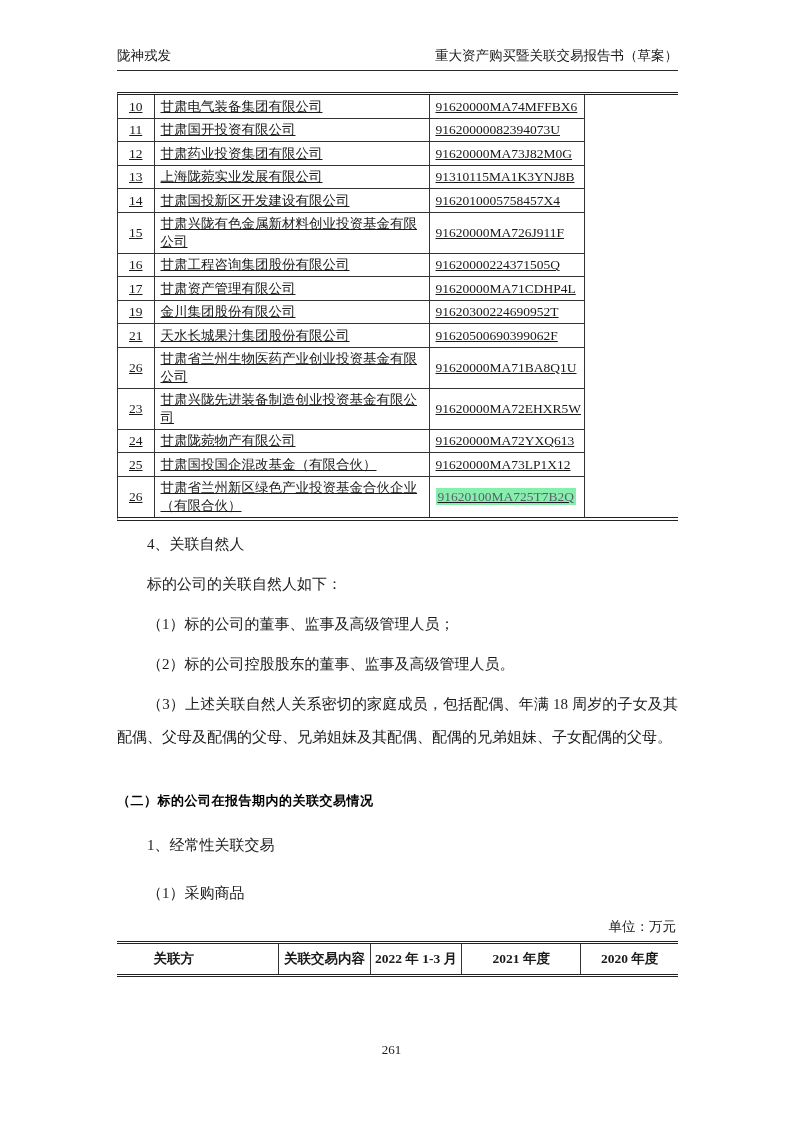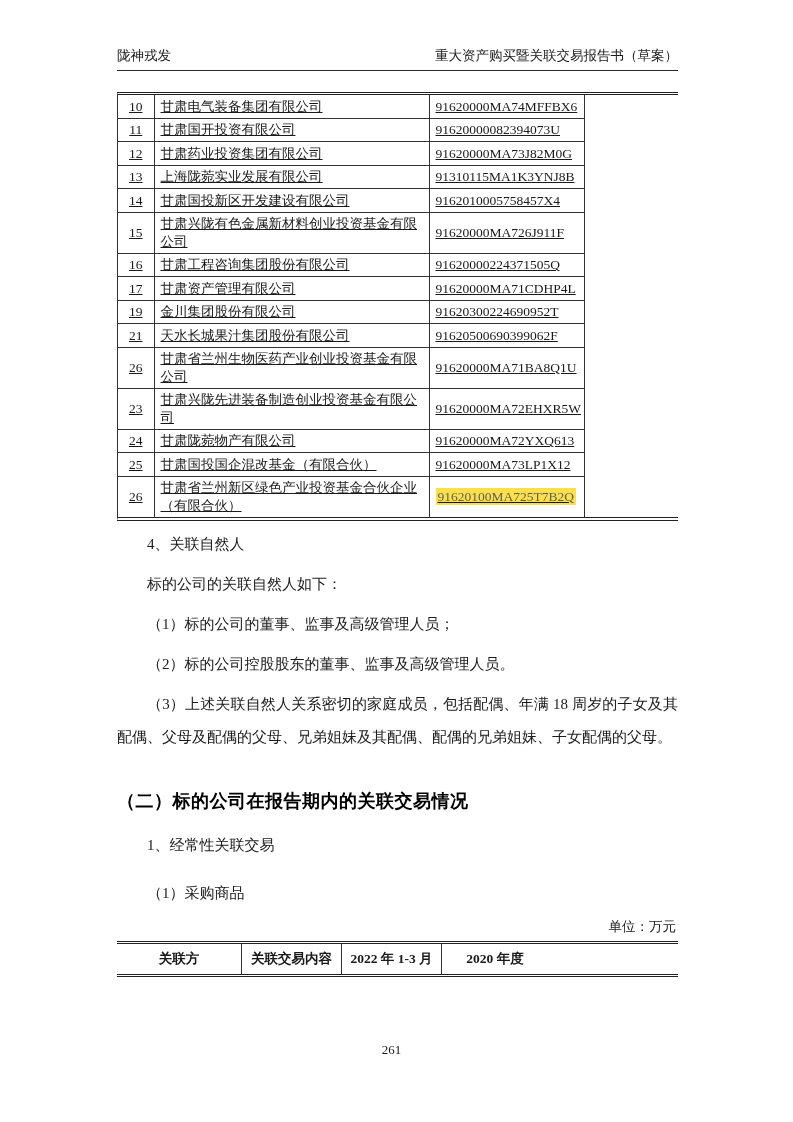--- a/index.html
+++ b/index.html
@@ -36,34 +36,34 @@
     border-right: 1px solid #333;
     border-bottom: 1px solid #333;
     font-size: 13.5px; line-height: 17.5px;
     padding: 2.5px 6px;
     vertical-align: middle;
   }
   table.ct tr:last-child td { border-bottom: none; }
   td.c-no { width: 36px; text-align: center; padding: 2.5px 2px; }
   td.c-name { width: 275px; text-align: left; padding-left: 8px; }
   td.c-code { width: 155px; text-align: left; padding-left: 8px; font-size: 13.5px; }
-  td.c-code.hl span { background: #fde047; color: #5a5f6e; padding: 1px 2px; }
+  td.c-code.hl span { background: #86efac; color: #5a5f6e; padding: 1px 2px; }
   .ct-spacer { width: 95px; }
 
   
   .textblock { }
   .textblock p {
     font-size: 15px; line-height: 33px;
     text-indent: 2em;
     margin-top: 7px;
     text-align: justify;
   }
   h2.sec {
     font-family: "Liberation Sans", "DejaVu Sans", sans-serif;
-    font-size: 18px; font-weight: bold; color: #000;
+    font-size: 13px; font-weight: bold; color: #000;
     letter-spacing: 0.5px;
     margin-top: 34px;
     line-height: 26px;
   }
   .sub { font-size: 15px; line-height: 33px; margin-top: 15px; text-indent: 2em; }
   .unit-row { font-size: 13.5px; text-align: right; margin-top: 8px; padding-right: 2px; }
 
   
   .rt-wrap {
     margin-top: 5px;
@@ -188,20 +188,21 @@
 
   <h2 class="sec">（二）标的公司在报告期内的关联交易情况</h2>
 
   <div class="sub">1、经常性关联交易</div>
   <div class="sub">（1）采购商品</div>
 
   <div class="unit-row">单位：万元</div>
 
   <div class="rt-wrap">
     <div class="rt-cell" style="width: 124px;">关联方</div>
-    <div class="rt-cell" style="width: 100px;">关联交易内容</div>
+    <div class="rt-cell" style="width: 100px; margin-left: 48px;">关联交易内容</div>
     <div class="rt-cell" style="width: 100px;">2022 年 1-3 月</div>
+    <div class="rt-cell" style="width: 130px;">2021 年度</div>
     <div class="rt-cell" style="width: 107px;">2020 年度</div>
   </div>
 
 </div>
 
 <div class="page-num">261</div>
 
 </body></html>

